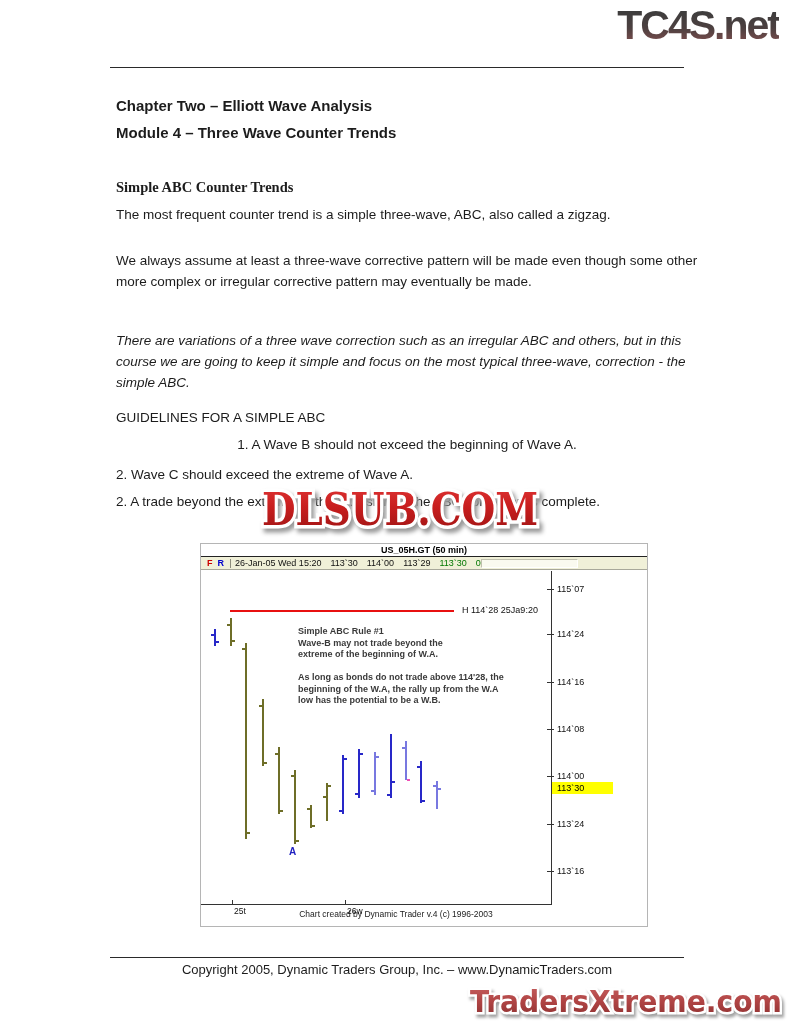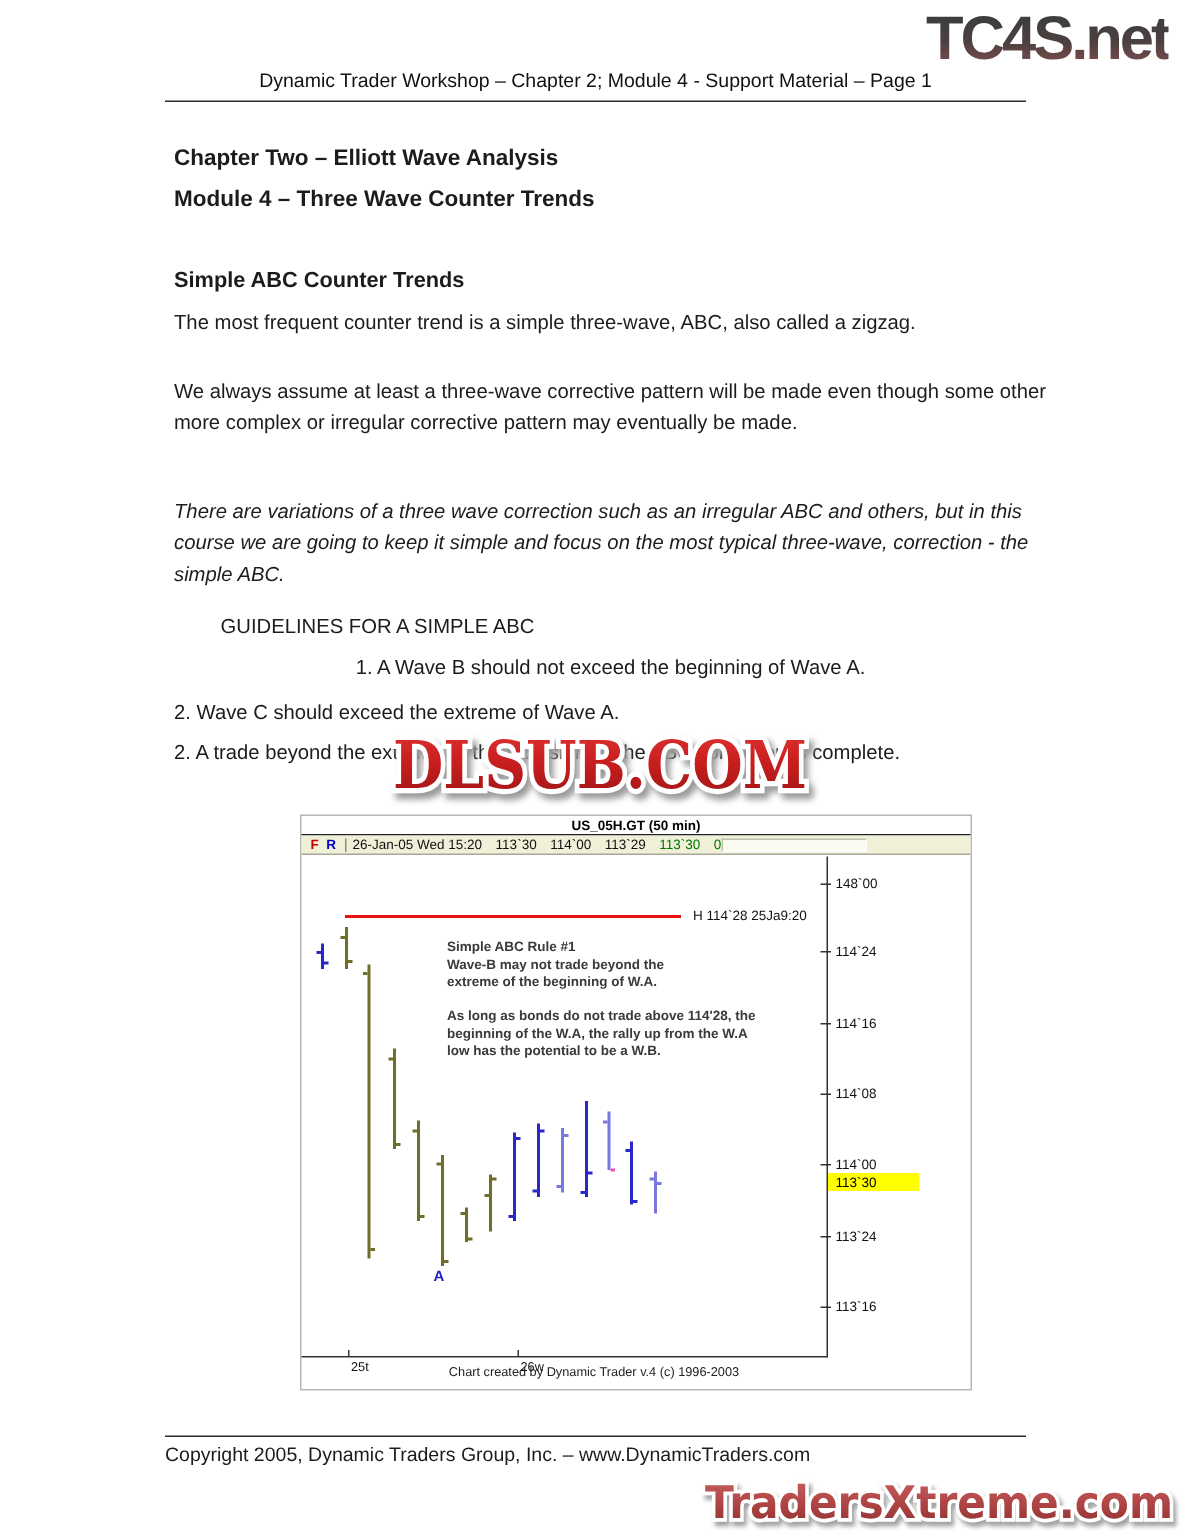--- a/index.html
+++ b/index.html
@@ -15,36 +15,36 @@
   
   .header-title{position:absolute;top:46px;left:110px;width:574px;text-align:center;font-size:13px;color:#111;}
   .header-rule{position:absolute;top:67px;left:110px;width:574px;height:0;border-top:1px solid #2a2a2a;}
 
   
   .doc{position:absolute;left:116px;top:0;width:582px;font-size:13.5px;line-height:21px;}
   .doc .abs{position:absolute;left:0;width:582px;}
   .h-bold{font-weight:bold;font-size:15px;}
   .t-h1{top:95px;}
   .t-h2{top:122px;}
-  .t-sec{top:177px;font-size:14.5px;}
+  .t-sec{top:177px;font-size:14.5px;font-family:Liberation Serif, serif;}
   .t-p1{top:204px;}
   .t-p2{top:250px;}
   .t-p3{top:330px;font-style:italic;}
-  .t-gh{top:407px;margin-left:31px;}
+  .t-gh{top:407px;}
   .t-g1{top:434px;text-align:center;}
   .t-g2{top:464px;}
   .t-g3{top:491px;}
 
   
   .dlsub{position:absolute;left:252px;top:479px;filter:drop-shadow(3px 4px 2px #9a9a9a);}
   .txlogo{position:absolute;left:462px;top:983px;filter:drop-shadow(2px 3px 1.5px #a2a2a2);}
 
   
   .footer-rule{position:absolute;top:957px;left:110px;width:574px;height:0;border-top:1px solid #2a2a2a;}
-  .footer-text{position:absolute;top:962px;left:110px;width:574px;text-align:left;font-size:13px;}
+  .footer-text{position:absolute;top:962px;left:110px;width:574px;text-align:center;font-size:13px;}
 
   
   .chart{position:absolute;left:200px;top:543px;width:446px;height:382px;background:#ffffff;
          border:1px solid #b5b5b5;font-size:9px;color:#000;}
   .chart *{box-sizing:border-box;}
   .chart-title{position:absolute;left:0;top:0;width:100%;height:13px;text-align:center;
                font-weight:bold;border-bottom:1px solid #222;line-height:12px;}
   .quote-bar{position:absolute;left:0;top:13px;width:100%;height:13px;background:#f0f0d8;
              border-bottom:1px solid #a8a89a;display:flex;align-items:center;}
   .quote-bar span{white-space:pre;}
@@ -74,21 +74,20 @@
   .wave-label{position:absolute;font-weight:bold;font-size:10px;}
   .chart-credit{position:absolute;left:60px;top:365px;width:270px;text-align:center;color:#222;font-size:8.5px;}
 </style>
 </head>
 <body>
 
 <div class="page">
 
   <div class="tc4s">TC4S.net</div>
 
-  <div class="header-title">Dynamic Trader Workshop – Chapter 2; Module 4 - Support Material – Page 1</div>
   <div class="header-rule"></div>
 
   <div class="doc">
     <div class="abs h-bold t-h1">Chapter Two  – Elliott Wave Analysis</div>
     <div class="abs h-bold t-h2">Module 4 – Three Wave Counter Trends</div>
     <div class="abs h-bold t-sec">Simple ABC Counter Trends</div>
     <div class="abs t-p1">The most frequent counter trend is a simple three-wave, ABC, also called a zigzag.</div>
     <div class="abs t-p2">We always assume at least a three-wave corrective pattern will be made even though some other more complex or irregular corrective pattern may eventually be made.</div>
     <div class="abs t-p3">There are variations of a three wave correction such as an irregular ABC and others, but in this course we are going to keep it simple and focus on the most typical three-wave, correction - the simple ABC.</div>
     <div class="abs t-gh">GUIDELINES FOR A SIMPLE ABC</div>
@@ -176,21 +175,21 @@
         <div class="price-bar" style="left: 204px; top: 197px; height: 39px; background: rgb(120, 120, 224);"></div>
         <div class="bar-tick" style="left: 201px; top: 203px; background: rgb(120, 120, 224);"></div>
         <div class="bar-tick" style="left: 206px; top: 235px; background: rgb(240, 80, 180);"></div>
         <div class="price-bar" style="left: 219px; top: 217px; height: 42px; background: rgb(40, 40, 200);"></div>
         <div class="bar-tick" style="left: 216px; top: 222px; background: rgb(40, 40, 200);"></div>
         <div class="bar-tick" style="left: 221px; top: 256px; background: rgb(40, 40, 200);"></div>
         <div class="price-bar" style="left: 235px; top: 237px; height: 28px; background: rgb(120, 120, 224);"></div>
         <div class="bar-tick" style="left: 232px; top: 241px; background: rgb(120, 120, 224);"></div>
         <div class="bar-tick" style="left: 237px; top: 244px; background: rgb(120, 120, 224);"></div>
         <div class="y-tick" style="top: 45px;"></div>
-        <div class="y-label" style="top: 40px;">148`00</div>
+        <div class="y-label" style="top: 40px;">115`07</div>
         <div class="y-tick" style="top: 90px;"></div>
         <div class="y-label" style="top: 85px;">114`24</div>
         <div class="y-tick" style="top: 138px;"></div>
         <div class="y-label" style="top: 133px;">114`16</div>
         <div class="y-tick" style="top: 185px;"></div>
         <div class="y-label" style="top: 180px;">114`08</div>
         <div class="y-tick" style="top: 232px;"></div>
         <div class="y-label" style="top: 227px;">114`00</div>
         <div class="y-tick" style="top: 280px;"></div>
         <div class="y-label" style="top: 275px;">113`24</div>

